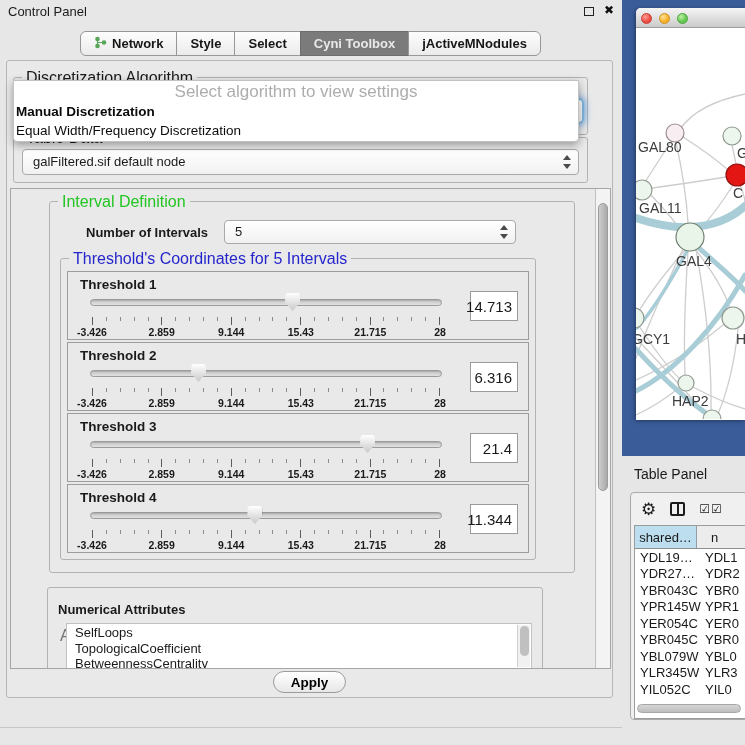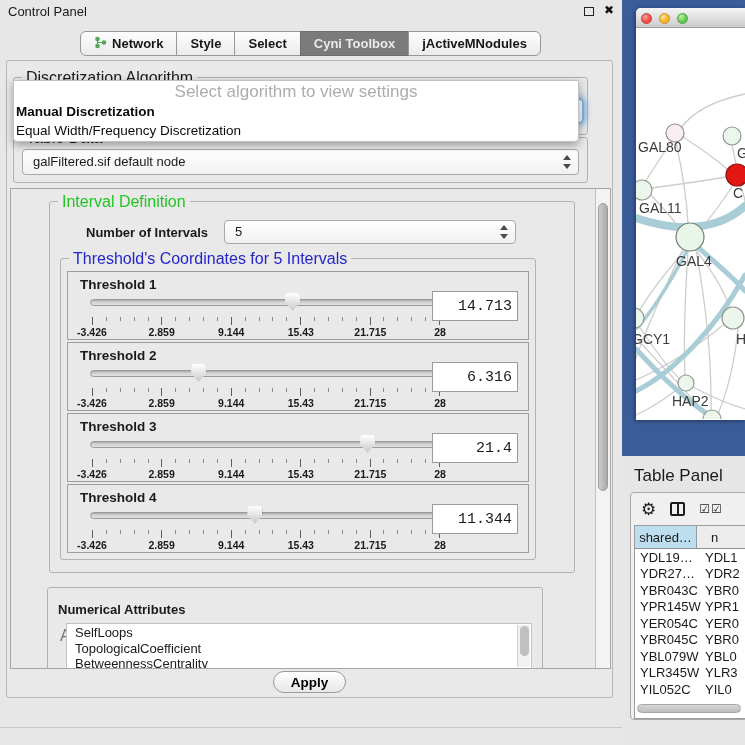--- a/index.html
+++ b/index.html
@@ -80,23 +80,23 @@
   .thumb { position:absolute; top:-1px; width:15px; height:18px;
     clip-path:polygon(12% 0,88% 0,100% 14%,100% 52%,50% 100%,0 52%,0 14%);
     background:linear-gradient(#ffffff,#c8c8c8);
     filter:drop-shadow(0 0 1px rgba(0,0,0,.6)); }
   .ticks { position:absolute; left:2px; right:2px; top:23px; height:8px;
     display:flex; justify-content:space-between; align-items:flex-start; }
   .tick { width:1px; height:4px; background:#8a8a8a; }
   .tick.major { height:8px; background:#5d5d5d; }
   .scale-labels { position:absolute; left:2px; right:2px; top:32px; height:12px; }
   .slabel { position:absolute; transform:translateX(-50%); font-size:10.5px; font-weight:600; color:#1a1a1a; white-space:nowrap; }
-  .thr-value { position:absolute; right:10px; top:19px; width:86px; height:30px;
+  .thr-value { position:absolute; right:10px; top:19px; width:48px; height:30px;
     background:#ffffff; border:1px solid #9b9b9b; font-size:15px;
-    display:flex; align-items:center; justify-content:flex-end; padding-right:5px;font-family:Liberation Mono, monospace; }
+    display:flex; align-items:center; justify-content:flex-end; padding-right:5px; }
 
   #attr-group { margin:14px 52px 0 36px; padding:4px 8px 10px 8px; }
   #attr-group > .legend { color:#737373;margin-top:48px; }
   .attr-title { margin:10px 0 6px 2px; font-size:13px; font-weight:700; }
   .attr-list { position:relative; margin:0 2px 0 10px; height:46px; background:#ffffff;
     border:1px solid #c2c2c2; overflow:hidden; padding:1px 0 0 8px; }
   .attr-item { font-size:13px; line-height:15.5px; }
   .list-sb { position:absolute; right:1px; top:1px; bottom:1px; width:13px; background:#f1f1f1; border-left:1px solid #d0d0d0; }
   .list-sb-thumb { position:absolute; left:1.5px; top:1px; width:9px; height:30px; border-radius:5px; background:#c0c0c0; }
 
@@ -113,21 +113,21 @@
     border-radius:5px 0 0 0; overflow:hidden; box-shadow:-1px 1px 4px rgba(0,0,0,.4); }
   .mac-titlebar { position:relative; height:20px; background:linear-gradient(#f5f5f5,#cbcbcb);
     border-bottom:1px solid #9e9e9e; }
   .tl { position:absolute; top:4.5px; width:11px; height:11px; border-radius:50%; }
   .tl.red    { left:5px;  background:radial-gradient(circle at 35% 30%, #ff9d96, #ee4d42 60%); border:1px solid #c23b32; }
   .tl.yellow { left:23px; background:radial-gradient(circle at 35% 30%, #ffe49c, #f6b026 60%); border:1px solid #cf8f1e; }
   .tl.green  { left:41px; background:radial-gradient(circle at 35% 30%, #c0f0a8, #61c74f 60%); border:1px solid #4aa337; }
   #net-canvas { position:relative; width:109px; height:391px; background:#ffffff; overflow:hidden; }
 
   #table-panel-area { position:absolute; left:622px; top:456px; width:123px; height:289px; background:#e6e6e6; }
-  .tp-title { padding:10px 0 0 12px; font-size:17px; }
+  .tp-title { padding:10px 0 0 12px; font-size:14px; }
   .tp-frame { position:absolute; left:8px; top:36px; width:118px; height:228px;
     border:1px solid #a9a9a9; border-radius:4px; background:#f0f0f0; overflow:hidden; }
   .tp-toolbar { position:relative; height:32px; display:flex; align-items:center; padding-left:10px; gap:14px; }
   .gear-glyph { font-size:17px; color:#1b1b1b; line-height:1; }
   .cols-icon { width:15px; height:14px; border:2px solid #1b1b1b; border-radius:2px; position:relative; }
   .cols-icon:after { content:""; position:absolute; left:50%; top:0; bottom:0; width:2px; margin-left:-1px; background:#1b1b1b; }
   .check-glyphs { font-size:12px; letter-spacing:1px; color:#1b1b1b; }
   .tp-table { position:absolute; left:3px; right:0; top:32px; bottom:0; background:#ffffff; border:1px solid #9c9c9c; border-right:none; }
   .tp-header { display:flex; height:23px; border-bottom:1px solid #8f8f8f; background:#ececec; font-size:13px; }
   .tp-hcell { display:flex; align-items:center; justify-content:center; height:100%; }

